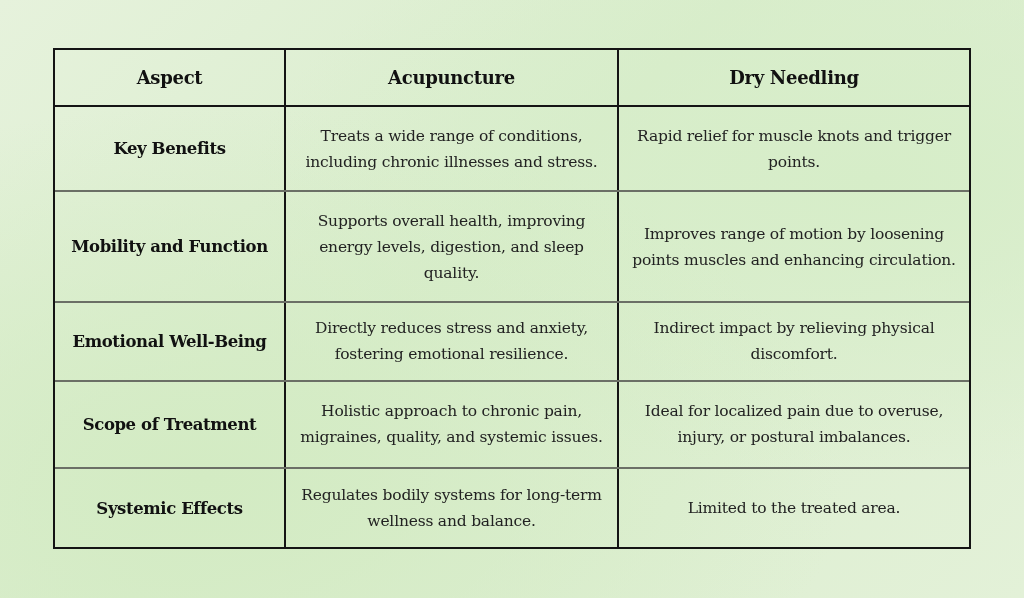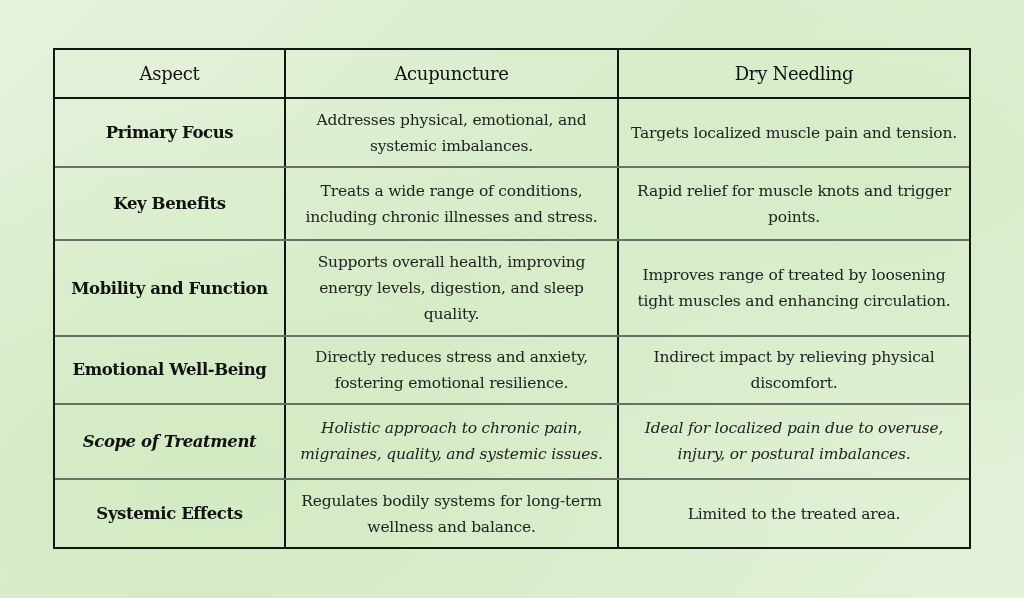--- a/index.html
+++ b/index.html
@@ -33,69 +33,64 @@
     text-align:center; vertical-align:middle;
     padding:0 8px;
     box-sizing:border-box;
   }
   tr:first-child th { border-top:none; border-bottom:2px solid #141414; }
   tr:last-child td { border-bottom:none; }
   th:first-child, td:first-child { border-left:none; }
   th:last-child, td:last-child { border-right:none; }
   th {
     font-family:"DejaVu Serif", serif;
-    font-weight:normal; font-size:18px; letter-spacing:-0.3px;
+    font-weight:bold; font-size:18px; letter-spacing:-0.3px;
     color:#111;
   }
   td.aspect {
     font-weight:bold; font-size:16.5px; letter-spacing:-0.4px;
     color:#111;
   }
   td.desc {
     font-size:15.5px; line-height:26px; color:#222;
     letter-spacing:-0.2px;
   }
   tr.h-head { height:47px; }
   tr.h1 { height:67px; }
   tr.h2 { height:71px; }
   tr.h3 { height:93px; }
   tr.h4 { height:66px; }
-  tr.h5 { height:73px;font-style:italic; }
+  tr.h5 { height:73px; }
   tr.h6 { height:66px; }
 </style>
 </head>
 <body>
 
 <div class="table-wrap">
   <table>
     <colgroup>
         <col class="c1">
         <col class="c2">
         <col class="c3">
       </colgroup>
     <tbody>
         <tr class="h-head">
       <th>Aspect</th>
       <th>Acupuncture</th>
       <th>Dry Needling</th>
     </tr>
-    <tr class="h1">
-      <td class="aspect">Primary Focus</td>
-      <td class="desc">Addresses physical, emotional, and systemic imbalances.</td>
-      <td class="desc">Targets localized muscle pain and tension.</td>
-    </tr>
     <tr class="h2">
       <td class="aspect">Key Benefits</td>
       <td class="desc">Treats a wide range of conditions, including chronic illnesses and stress.</td>
       <td class="desc">Rapid relief for muscle knots and trigger points.</td>
     </tr>
     <tr class="h3">
       <td class="aspect">Mobility and Function</td>
       <td class="desc">Supports overall health, improving energy levels, digestion, and sleep quality.</td>
-      <td class="desc">Improves range of treated by loosening tight muscles and enhancing circulation.</td>
+      <td class="desc">Improves range of motion by loosening points muscles and enhancing circulation.</td>
     </tr>
     <tr class="h4">
       <td class="aspect">Emotional Well-Being</td>
       <td class="desc">Directly reduces stress and anxiety, fostering emotional resilience.</td>
       <td class="desc">Indirect impact by relieving physical discomfort.</td>
     </tr>
     <tr class="h5">
       <td class="aspect">Scope of Treatment</td>
       <td class="desc">Holistic approach to chronic pain, migraines, quality, and systemic issues.</td>
       <td class="desc">Ideal for localized pain due to overuse, injury, or postural imbalances.</td>

